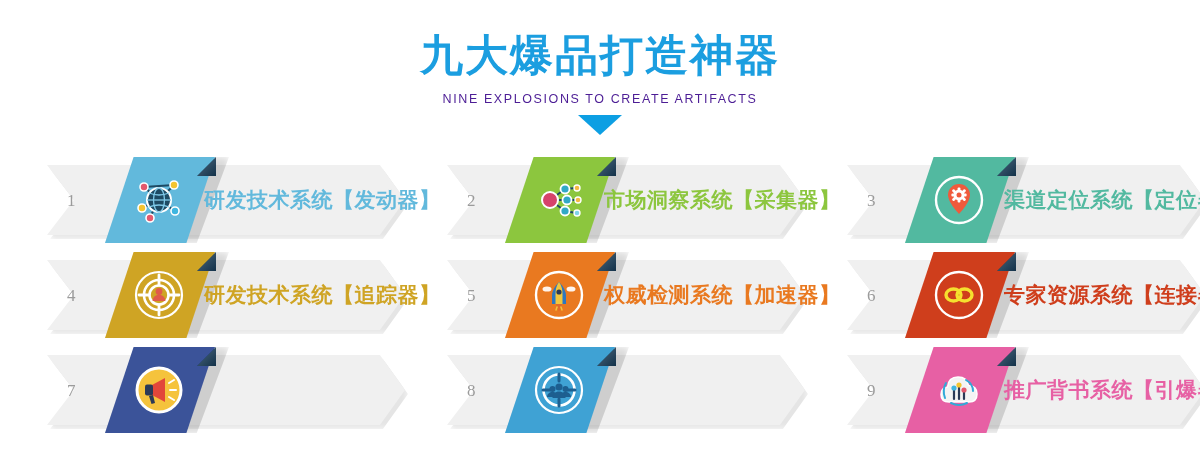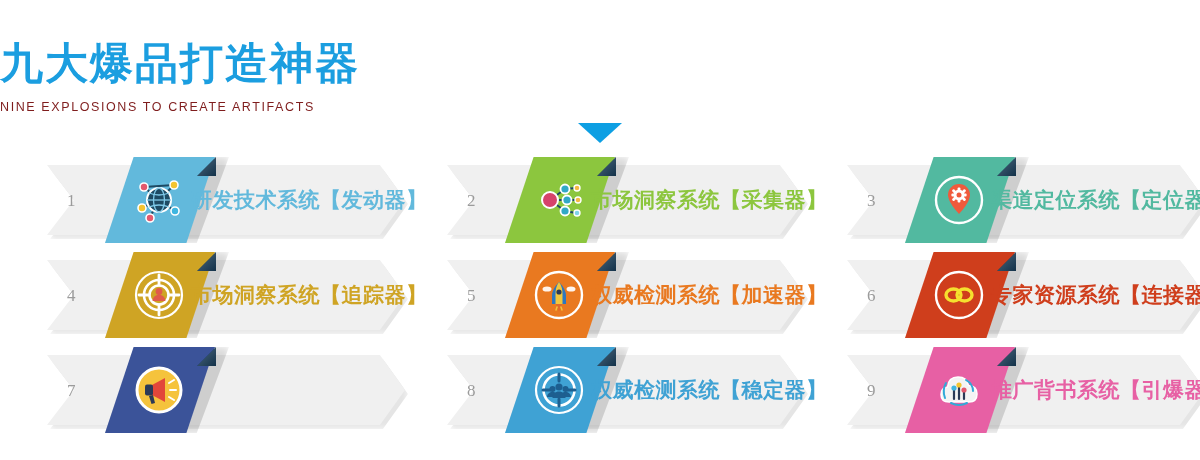--- a/index.html
+++ b/index.html
@@ -11,34 +11,35 @@
     height: 460px;
     background: #ffffff;
     font-family: "Liberation Sans", "DejaVu Sans", sans-serif;
     overflow: hidden;
     position: relative;
   }
 
   
   .header {
     width: 100%;
-    padding-top: 38px;
+    text-align: center;
+    padding-top: 30px;
     box-sizing: border-box;
   }
   .main-title {
     font-size: 43px;
     font-weight: bold;
     color: #1b9ee0;
     letter-spacing: 2px;
     line-height: 1.18;
     margin: 0;
   }
   .sub-title {
     font-size: 12.5px;
-    color: #7f1d1d;
+    color: #4c1d95;
     letter-spacing: 1.6px;
     margin: 11px 0 0 0;
     font-weight: normal;
   }
   .arrow-down {
     width: 0;
     height: 0;
     margin: 9px auto 0 auto;
     border-left: 22px solid transparent;
     border-right: 22px solid transparent;
@@ -136,21 +137,21 @@
     top: 50%;
     transform: translateY(-50%);
     font-size: 17px;
     color: #9b9b9b;
     font-family: "Liberation Serif", "DejaVu Serif", serif;
     line-height: 1;
   }
 
   .label {
     position: absolute;
-    left: 144px;
+    left: 157px;
     top: 50%;
     transform: translateY(-50%);
     font-size: 21px;
     font-weight: bold;
     letter-spacing: 0.5px;
     white-space: nowrap;
   }
 
   .icon-wrap {
     position: absolute;
@@ -290,21 +291,21 @@
               <line x1="27" y1="37" x2="27" y2="47"></line>
           <line x1="7" y1="27" x2="17" y2="27"></line>
               <line x1="37" y1="27" x2="47" y2="27"></line>
         </g>
         <g fill="#e05a4a">
           <circle cx="27" cy="23.5" r="3.4"></circle>
           <path d="M20.6 33c0-3.6 2.9-6.2 6.4-6.2s6.4 2.6 6.4 6.2z"></path>
         </g>
       </svg>
         </div>
-      <div class="label" style="color: rgb(207, 164, 36);">市场洞察系统【追踪器】</div>
+      <div class="label" style="color: rgb(207, 164, 36);">研发技术系统【追踪器】</div>
     </div>
     </div>
     <div class="cell">
     <div class="banner">
       <div class="plate-shadow"></div>
       <div class="plate"></div>
       <div class="tab-shadow"></div>
       <div class="tab" style="background: rgb(233, 121, 32);"></div>
       <div class="fold"></div>
       <div class="num">5</div>
@@ -390,21 +391,20 @@
         <g fill="#1d5f90">
           <circle cx="20.5" cy="26" r="3"></circle>
               <circle cx="33.5" cy="26" r="3"></circle>
           <circle cx="27" cy="24" r="3.6"></circle>
           <path d="M15 34c0-3 2.5-5 5.5-5s5.5 2 5.5 5z"></path>
           <path d="M28 34c0-3 2.5-5 5.5-5s5.5 2 5.5 5z"></path>
           <path d="M20.5 35c0-3.7 2.9-6.4 6.5-6.4s6.5 2.7 6.5 6.4z"></path>
         </g>
       </svg>
         </div>
-      <div class="label" style="color: rgb(63, 162, 212);">权威检测系统【稳定器】</div>
     </div>
     </div>
     <div class="cell">
     <div class="banner">
       <div class="plate-shadow"></div>
       <div class="plate"></div>
       <div class="tab-shadow"></div>
       <div class="tab" style="background: rgb(231, 96, 164);"></div>
       <div class="fold"></div>
       <div class="num">9</div>

